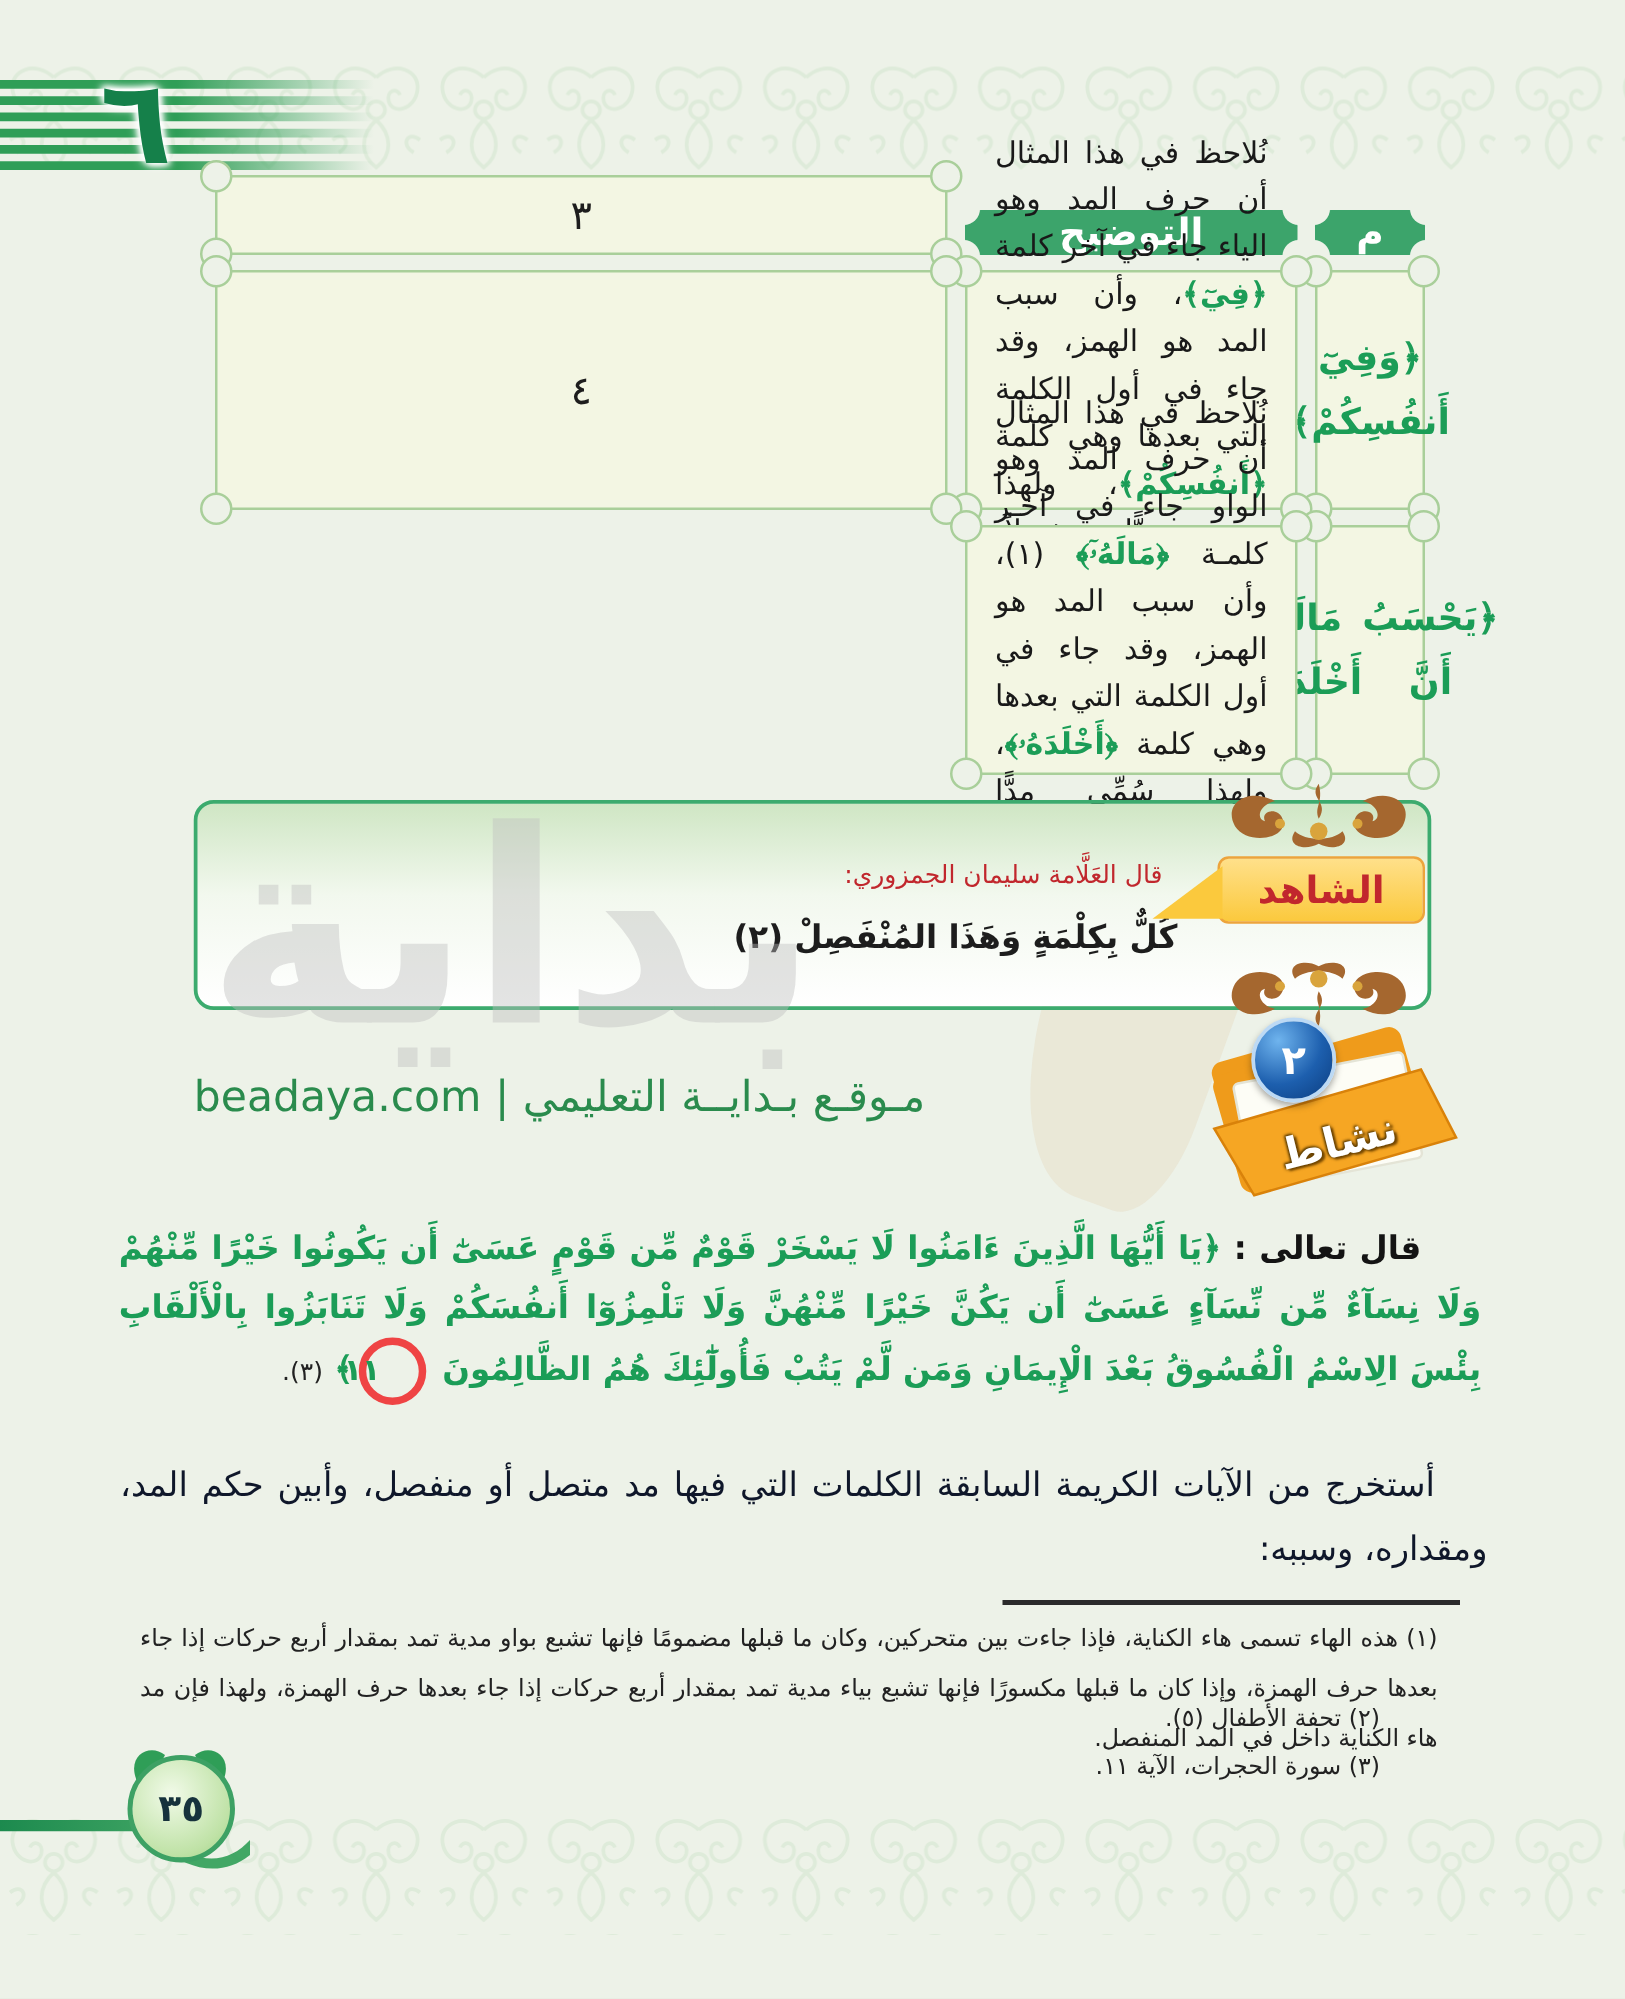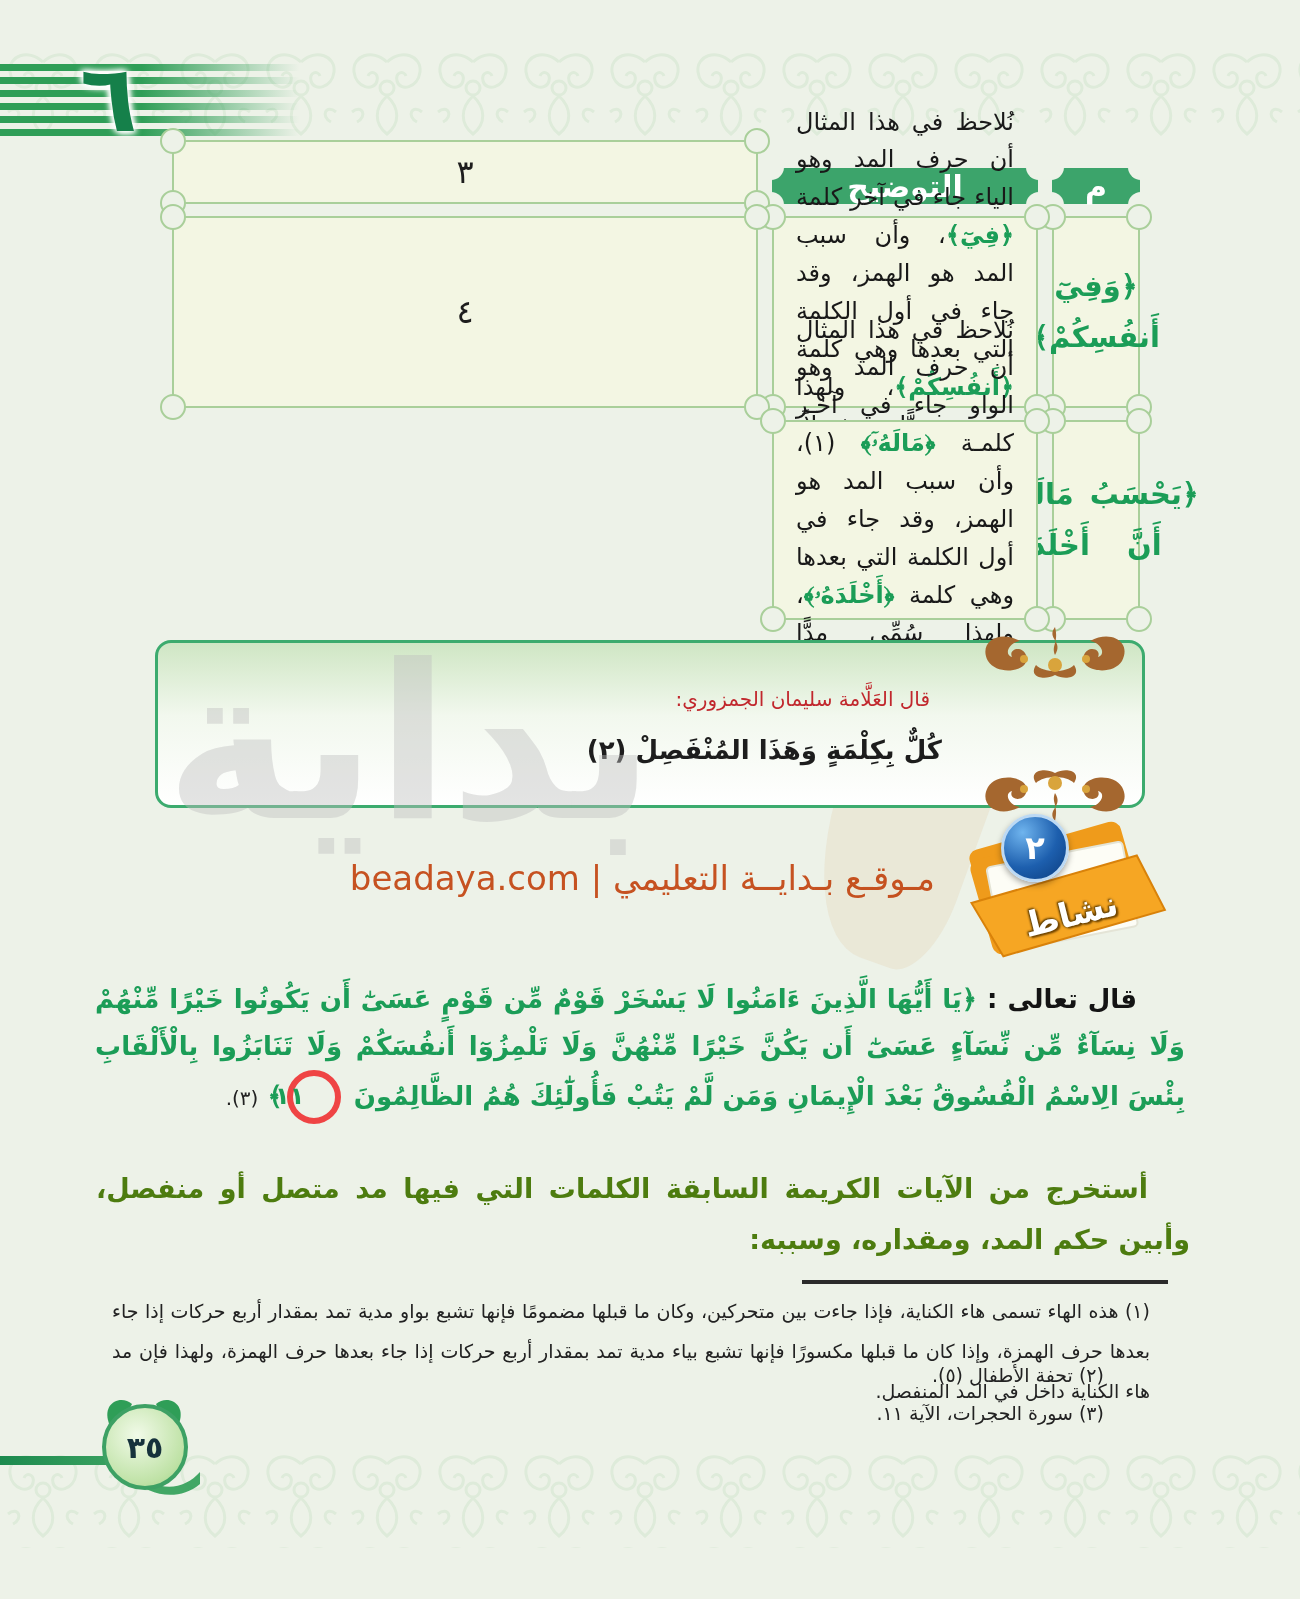--- a/index.html
+++ b/index.html
@@ -63,21 +63,21 @@
       font-size:32px;font-weight:bold;color:#fff;z-index:4;}
 
   
   .quran{position:absolute;top:950px;right:115px;left:95px;z-index:2;
       font-size:26px;font-weight:bold;color:#1b9d57;line-height:1.8;text-align:justify;text-indent:48px;}
   .quran .intro{color:#141414;font-weight:600;font-size:26px;}
   .ayah{display:inline-flex;width:42px;height:42px;border:6px solid #ef4444;border-radius:50%;
       align-items:center;justify-content:center;font-size:24px;vertical-align:middle;margin:0 4px;}
   .quran .ref{color:#222;font-weight:normal;font-size:20px;}
   .prompt{position:absolute;top:1136px;right:110px;left:96px;z-index:2;
-      font-size:27px;line-height:1.9;color:#4d7c0f;text-align:justify;text-indent:42px;font-weight:bold;}
+      font-size:27px;line-height:1.9;color:#0f172a;text-align:justify;text-indent:42px;}
 
   
   .fn-rule{position:absolute;top:1280px;right:132px;width:366px;height:4px;background:#2b2b2b;z-index:2;}
   .fn{position:absolute;right:150px;left:112px;z-index:2;font-size:19px;color:#222;
       line-height:2.1;text-align:justify;}
   .fn.f1{top:1292px;}
   .fn.f2{top:1356px;padding-right:46px;}
   .fn.f3{top:1394px;padding-right:46px;}
 
   
@@ -86,21 +86,21 @@
   .page-leaves{position:absolute;top:1392px;left:74px;z-index:2;}
   .page-circle{position:absolute;top:1404px;left:102px;width:78px;height:78px;border-radius:50%;z-index:3;
       background:radial-gradient(circle at 40% 35%,#f1fae8,#bfe2a6 70%,#9ed184);
       border:4px solid #3da164;display:flex;align-items:center;justify-content:center;
       font-size:30px;font-weight:bold;color:#16323c;}
 
   
   .wm-logo{position:absolute;top:636px;left:165px;width:800px;z-index:5;pointer-events:none;
       text-align:left;font-size:215px;font-weight:bold;color:#bfbfbf;opacity:.42;line-height:1;}
   .wm-line{position:absolute;top:858px;left:155px;width:780px;z-index:5;pointer-events:none;
-      text-align:right;font-size:34px;color:#c2410c;opacity:.9;}
+      text-align:left;font-size:34px;color:#15803d;opacity:.9;}
   .wm-pen{position:absolute;top:636px;left:838px;width:150px;height:330px;z-index:1;
       background:#e7ddc6;opacity:.5;border-radius:55% 45% 30% 60%;transform:rotate(20deg);}
 </style>
 </head>
 <body>
 
 <div class="page">
 
   <div class="band top">
     <svg width="1300" height="92">
@@ -186,20 +186,21 @@
             <path d="M76,40 C68,52 84,56 95,50 C106,56 122,52 114,40 C106,48 84,48 76,40 Z"></path>
           </g>
           <g fill="#d9a43c">
             <circle cx="95" cy="40" r="7"></circle>
             <circle cx="64" cy="34" r="4"></circle>
             <circle cx="126" cy="34" r="4"></circle>
           </g>
         </g>
         <use href="#og" transform="translate(0,198) scale(1,-1)"></use>
       </svg>
+      <div class="banner">الشاهد</div>
     </div>
     <div class="shahid-title">قال العَلَّامة سليمان الجمزوري:</div>
     <div class="shahid-verse">
       <span>كُلٌّ بِكِلْمَةٍ وَهَذَا المُنْفَصِلْ (٢)</span>
     </div>
   </div>
 
   <div class="activity">
     <svg width="232" height="178" viewBox="0 0 232 178">
       <g transform="rotate(-16 116 90)">

